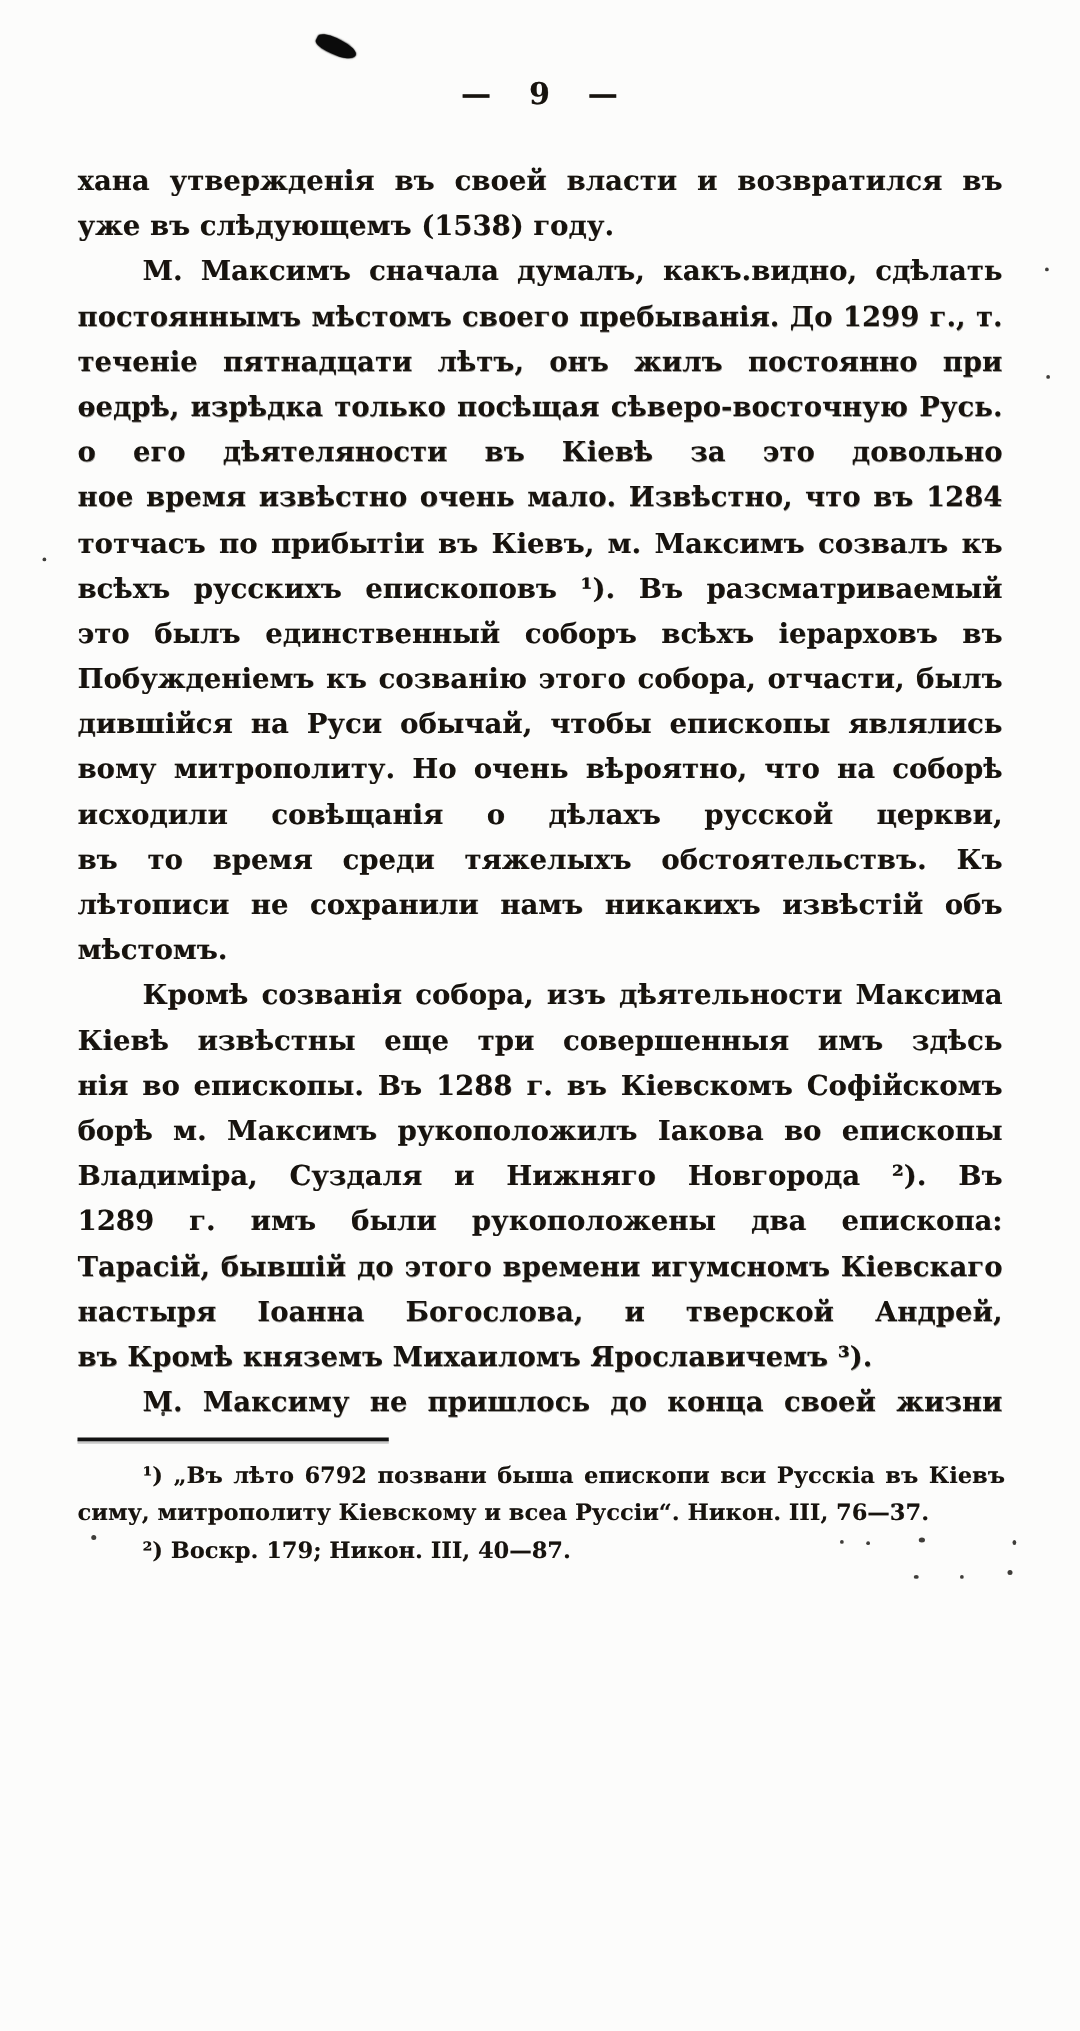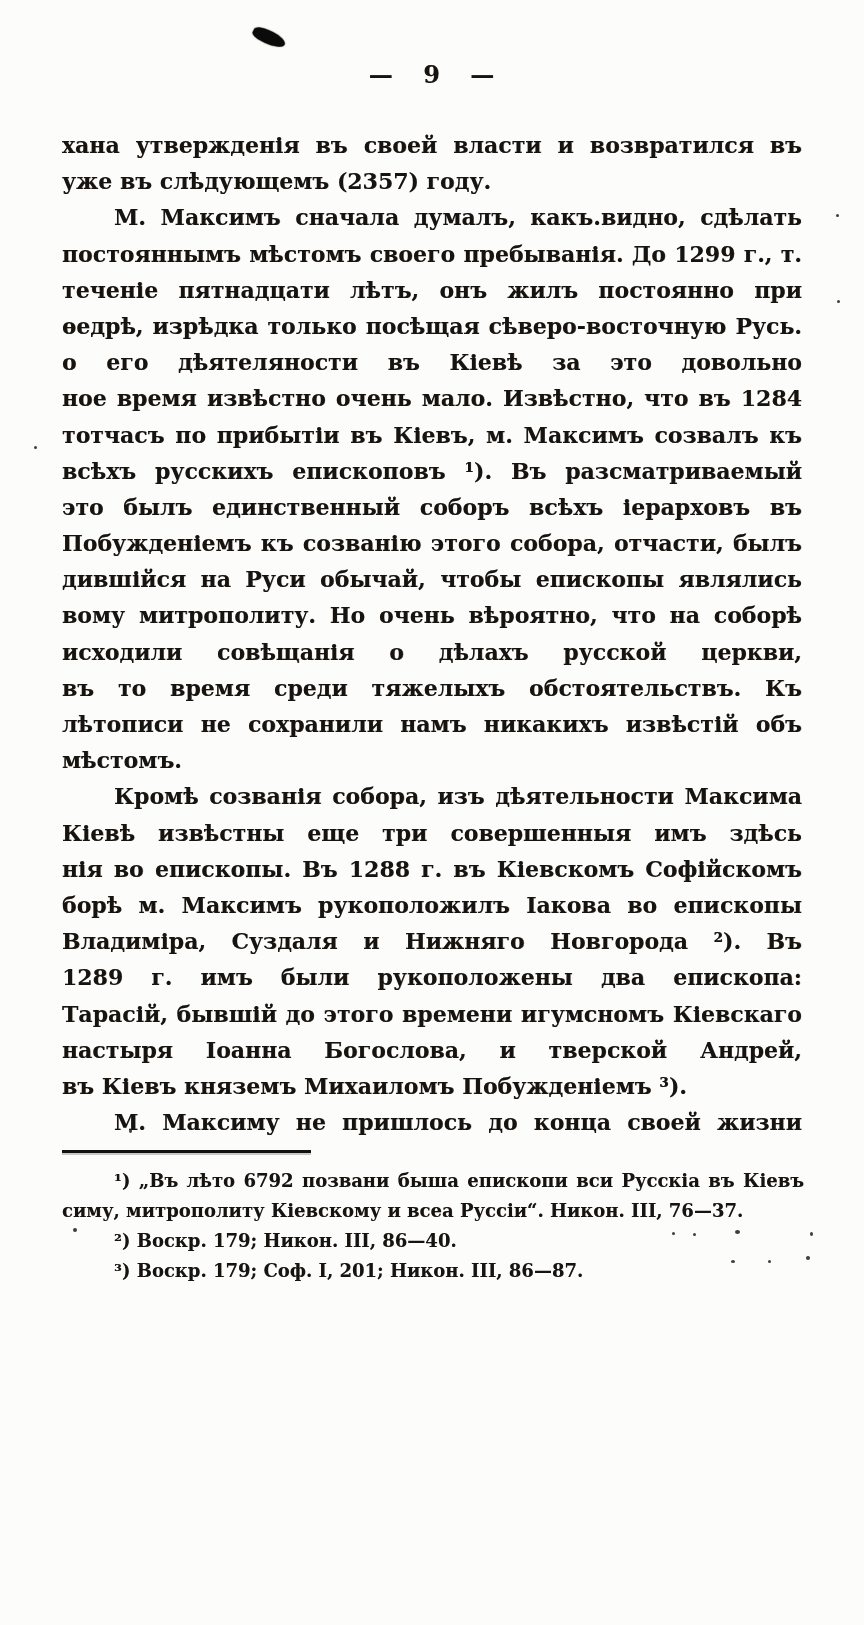--- a/index.html
+++ b/index.html
@@ -92,21 +92,21 @@
 
 <div class="page">
 
   <div class="smudge"></div>
 
   <div class="pageno">— 9 —</div>
 
   <div class="body-text">
 
   <div class="line">хана утвержденія въ своей власти и возвратился въ Кіевъ</div>
-      <div class="line endp">уже въ слѣдующемъ (2357) году.</div>
+      <div class="line endp">уже въ слѣдующемъ (1538) году.</div>
       <div class="line indent">М. Максимъ сначала думалъ, какъ.видно, сдѣлать Кіевъ</div>
       <div class="line">постояннымъ мѣстомъ своего пребыванія. До 1299 г., т. е. въ</div>
       <div class="line">теченіе пятнадцати лѣтъ, онъ жилъ постоянно при своей ка-</div>
       <div class="line">ѳедрѣ, изрѣдка только посѣщая сѣверо-восточную Русь. Но</div>
       <div class="line">о его дѣятеляности въ Кіевѣ за это довольно продолжитель-</div>
       <div class="line">ное время извѣстно очень мало. Извѣстно, что въ 1284 г.,</div>
       <div class="line">тотчасъ по прибытіи въ Кіевъ, м. Максимъ созвалъ къ себѣ</div>
       <div class="line">всѣхъ русскихъ епископовъ ¹). Въ разсматриваемый періодъ</div>
       <div class="line">это былъ единственный соборъ всѣхъ іерарховъ въ Кіевѣ.</div>
       <div class="line">Побужденіемъ къ созванію этого собора, отчасти, былъ утвер-</div>
@@ -117,32 +117,31 @@
       <div class="line">лѣтописи не сохранили намъ никакихъ извѣстій объ этомъ</div>
       <div class="line endp">мѣстомъ.</div>
       <div class="line indent">Кромѣ созванія собора, изъ дѣятельности Максима въ</div>
       <div class="line">Кіевѣ извѣстны еще три совершенныя имъ здѣсь рукоположе-</div>
       <div class="line">нія во епископы. Въ 1288 г. въ Кіевскомъ Софійскомъ со-</div>
       <div class="line">борѣ м. Максимъ рукоположилъ Іакова во епископы для</div>
       <div class="line">Владиміра, Суздаля и Нижняго Новгорода ²). Въ слѣдующемъ</div>
       <div class="line">1289 г. имъ были рукоположены два епископа: ростовскій</div>
       <div class="line">Тарасій, бывшій до этого времени игумсномъ Кіевскаго мо-</div>
       <div class="line">настыря Іоанна Богослова, и тверской Андрей, присланный</div>
-      <div class="line endp">въ Кіевъ княземъ Михаиломъ Побужденіемъ ³).</div>
+      <div class="line endp">въ Кромѣ княземъ Михаиломъ Ярославичемъ ³).</div>
       <div class="line indent">М. Максиму не пришлось до конца своей жизни про-</div>
     </div>
 
   <div class="sep-rule"></div>
 
   <div class="footnotes">
 
   <div class="line indent">¹) „Въ лѣто 6792 позвани быша епископи вси Русскіа въ Кіевъ къ Мак-</div>
       <div class="line endp">симу, митрополиту Кіевскому и всеа Руссіи“. Никон. III, 76—37.</div>
-      <div class="line indent endp">²) Воскр. 179; Никон. III, 86—40.</div>
-      <div class="line indent endp">³) Воскр. 179; Соф. I, 201; Никон. III, 86—87.</div>
+      <div class="line indent endp">²) Воскр. 179; Никон. III, 40—87.</div>
     </div>
 
   <div>
 
   <i class="speck" style="left: 34px; top: 446px; width: 3px; height: 3px;"></i>
       <i class="speck" style="left: 836px; top: 214px; width: 3px; height: 3px;"></i>
       <i class="speck" style="left: 837px; top: 300px; width: 3px; height: 3px;"></i>
       <i class="speck" style="left: 129px; top: 1129px; width: 3px; height: 4px;"></i>
       <i class="speck" style="left: 73px; top: 1228px; width: 4px; height: 4px;"></i>
       <i class="speck" style="left: 713px; top: 1203px; width: 3px; height: 3px;"></i>

